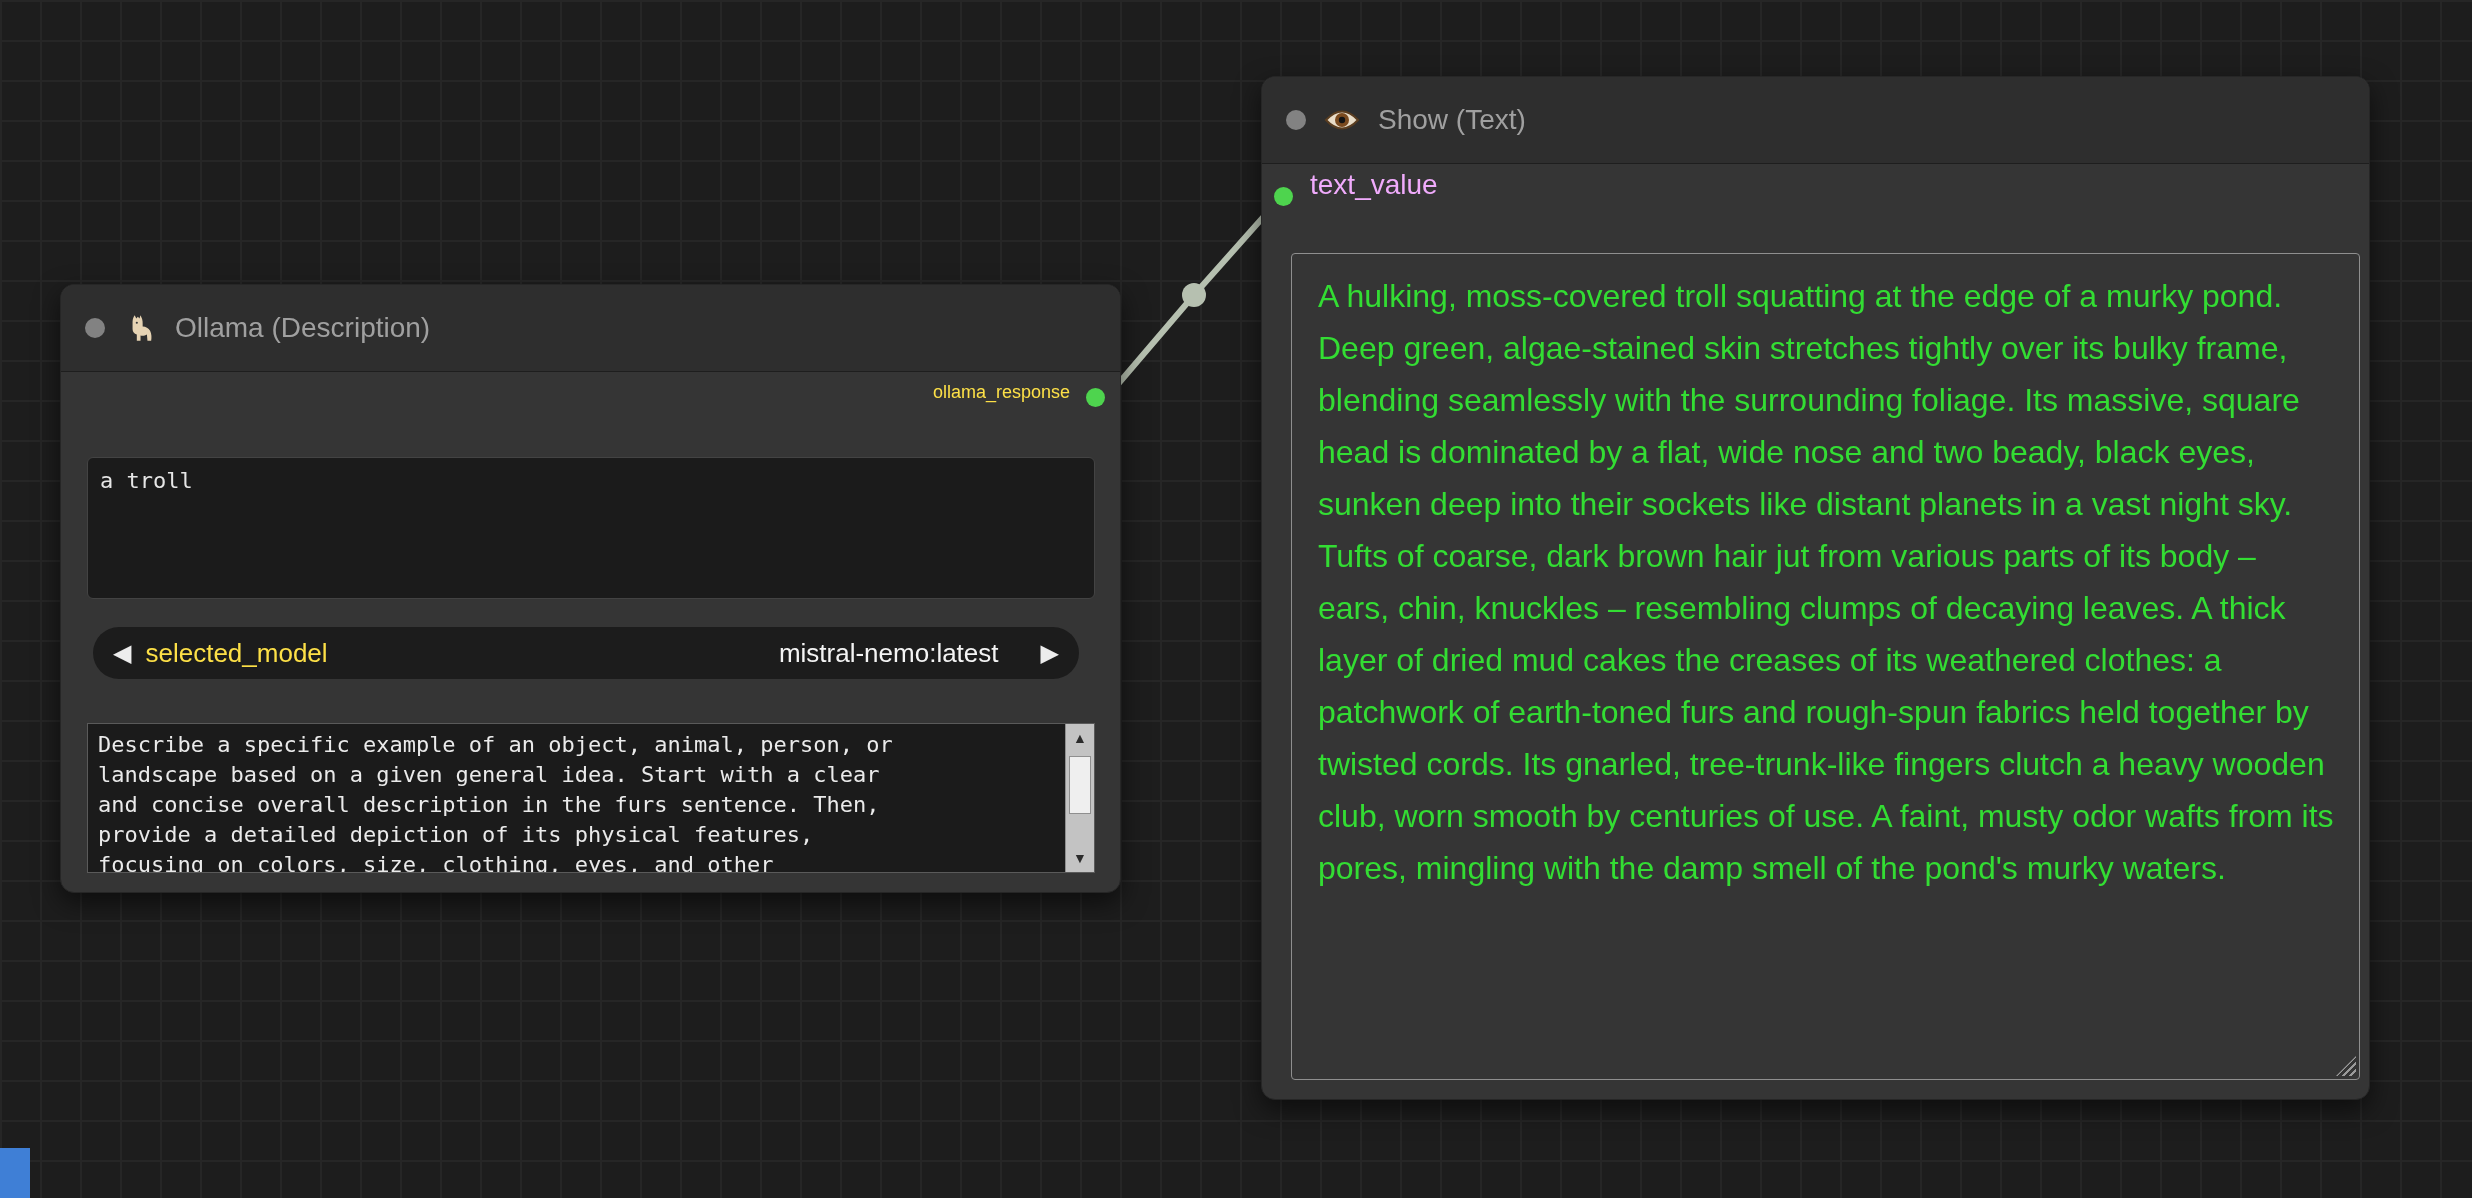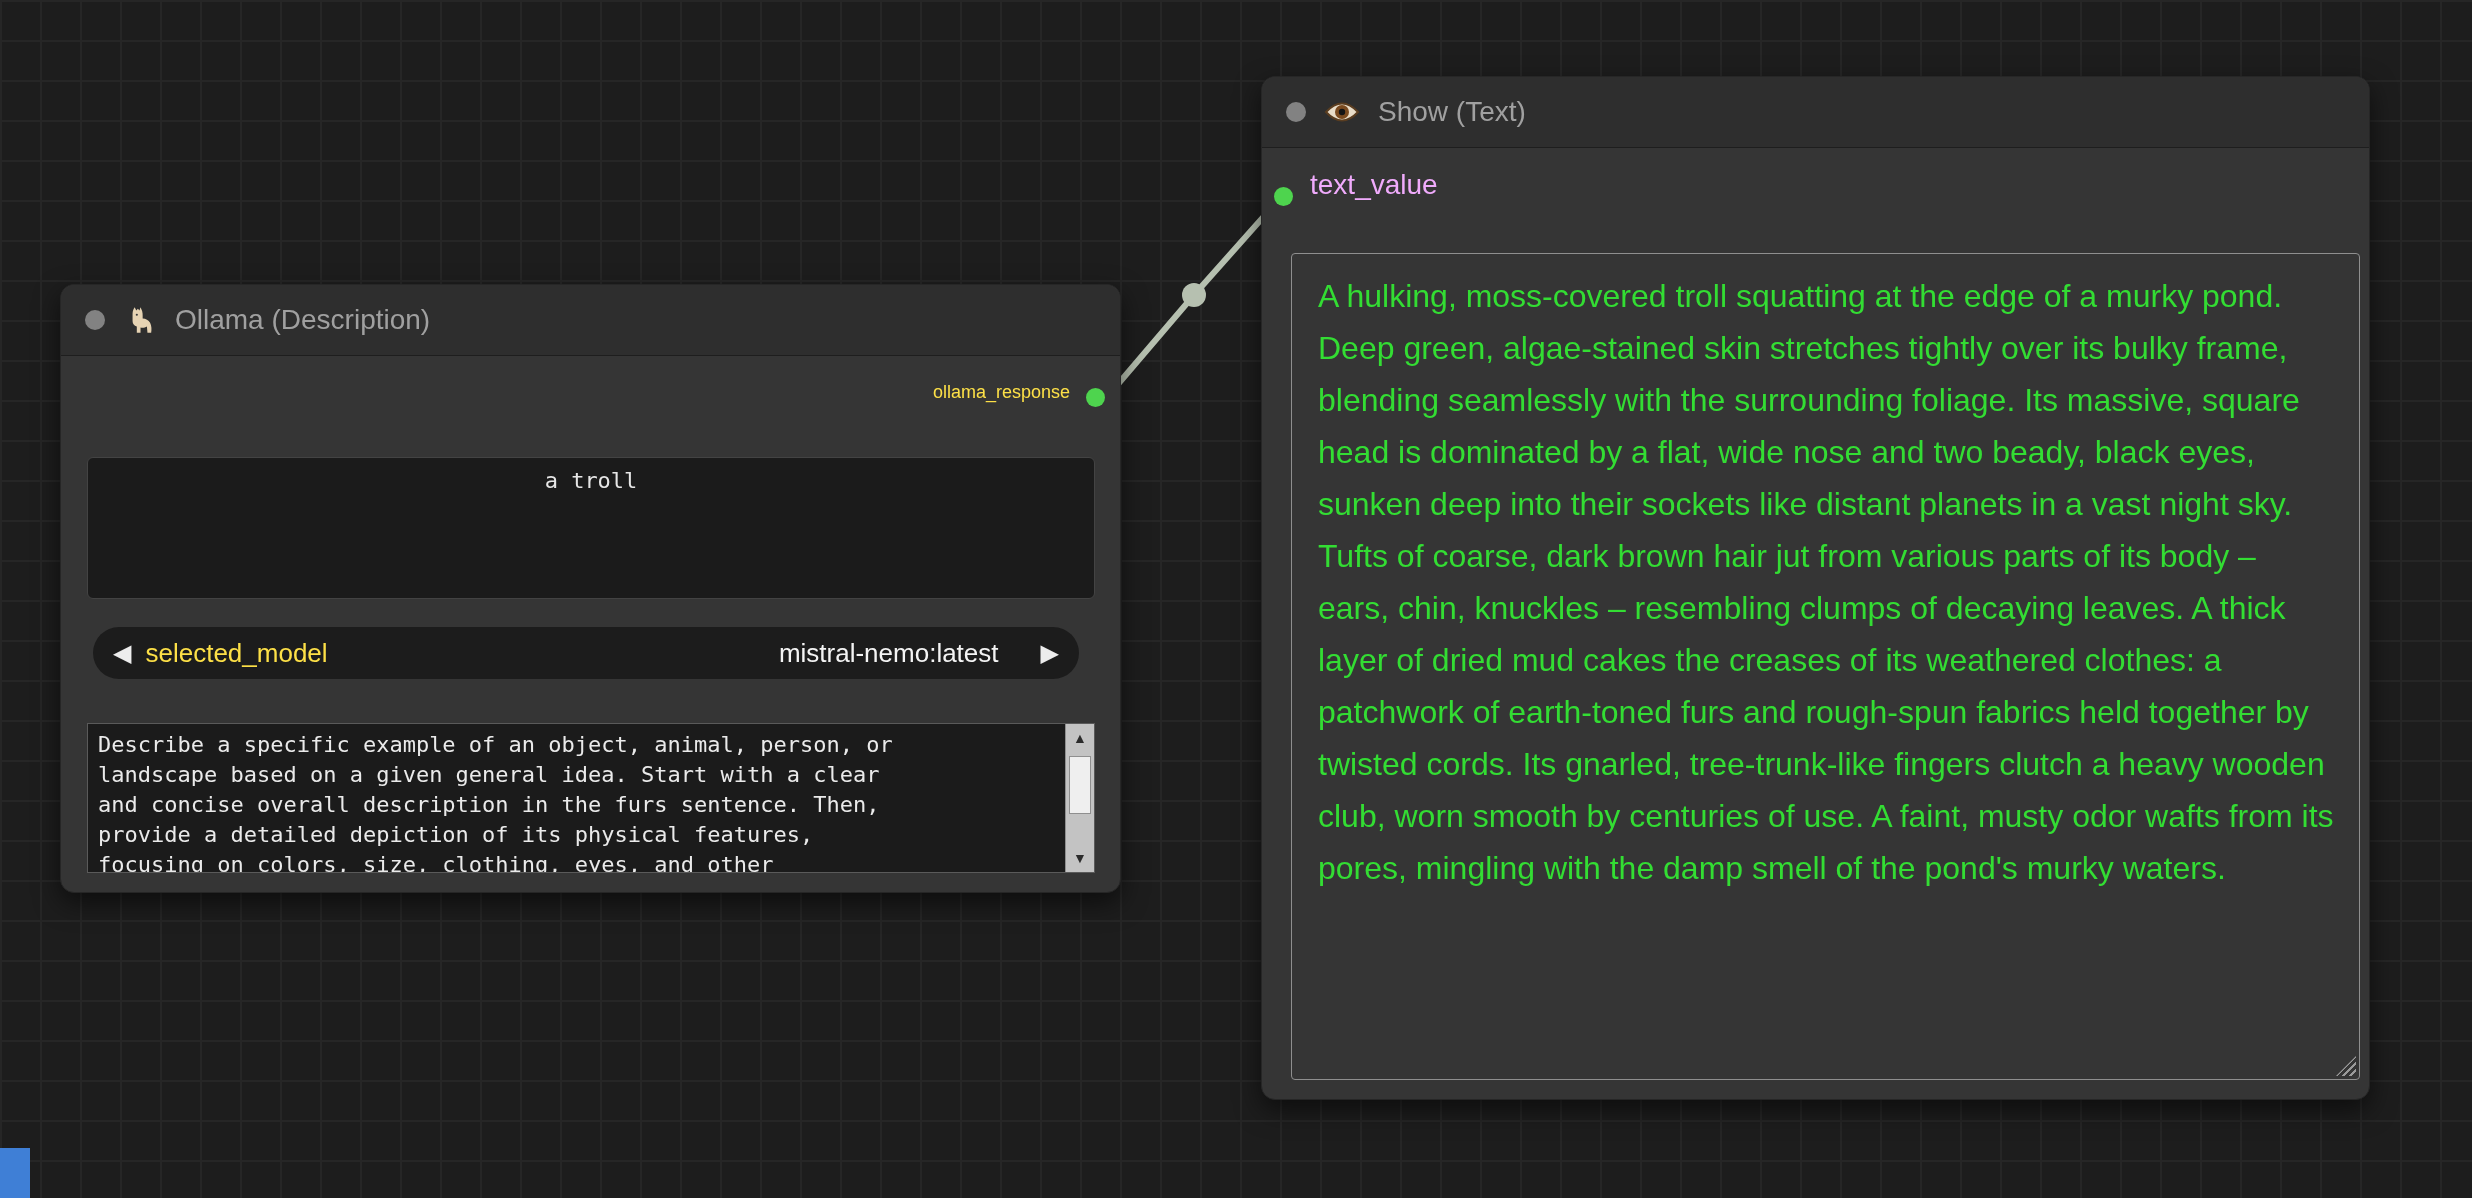--- a/index.html
+++ b/index.html
@@ -17,40 +17,40 @@
   .wire-dot { fill:var(--wire); }
 
   .node {
     position:absolute; background:var(--node-bg); border-radius:14px;
     border:1px solid #262626; box-shadow:0 10px 26px rgba(0,0,0,.55);
   }
   #node-ollama { left:60px; top:284px; width:1059px; height:607px; }
   #node-show   { left:1261px; top:76px; width:1107px; height:1022px; }
 
   .title-bar {
-    display:flex; align-items:center; gap:18px; height:70px; padding:0 24px;
+    display:flex; align-items:center; gap:18px; height:70px; padding:8px 24px;
     background:var(--node-title-bg); border-radius:14px 14px 0 0;
     border-bottom:1px solid rgba(0,0,0,.35);
   }
   .status-dot { width:20px; height:20px; border-radius:50%; background:#828282; flex:none; }
   .node-title { font-size:28px; color:var(--title-text); white-space:nowrap; }
   .icon { display:flex; align-items:center; }
   .icon svg { display:block; }
 
   .port { position:absolute; width:19px; height:19px; border-radius:50%; background:var(--dot-green); }
   #node-ollama .out-port { top:103px; right:15px; }
   .out-label { position:absolute; top:97px; right:50px; font-size:18px; color:#fde047; }
   #node-show .in-port { top:110px; left:12px; }
   .in-label { position:absolute; top:92px; left:48px; font-size:28px; color:#f0abfc; }
 
   .text-input {
     position:absolute; left:26px; top:172px; width:1008px; height:142px; box-sizing:border-box;
     background:var(--widget-bg); border:1px solid #434343; border-radius:6px;
-    padding:10px 4px; font-family:"DejaVu Sans Mono", monospace; font-size:22px; color:#e6e6e6;
-    overflow:hidden; white-space:pre;text-align:center;
+    padding:10px 12px; font-family:"DejaVu Sans Mono", monospace; font-size:22px; color:#e6e6e6;
+    overflow:hidden; white-space:pre;
   }
 
   .combo {
     position:absolute; left:32px; top:342px; width:986px; height:52px; box-sizing:border-box;
     background:#1c1c1c; border-radius:26px; display:flex; align-items:center; padding:0 20px;
   }
   .combo-arrow { font-size:24px; color:#ededed; line-height:1; }
   .combo-label { font-size:26px; color:#fde047; margin-left:14px; }
   .combo-value { font-size:26px; color:#f4f4f4; margin-left:auto; margin-right:42px; }
 

